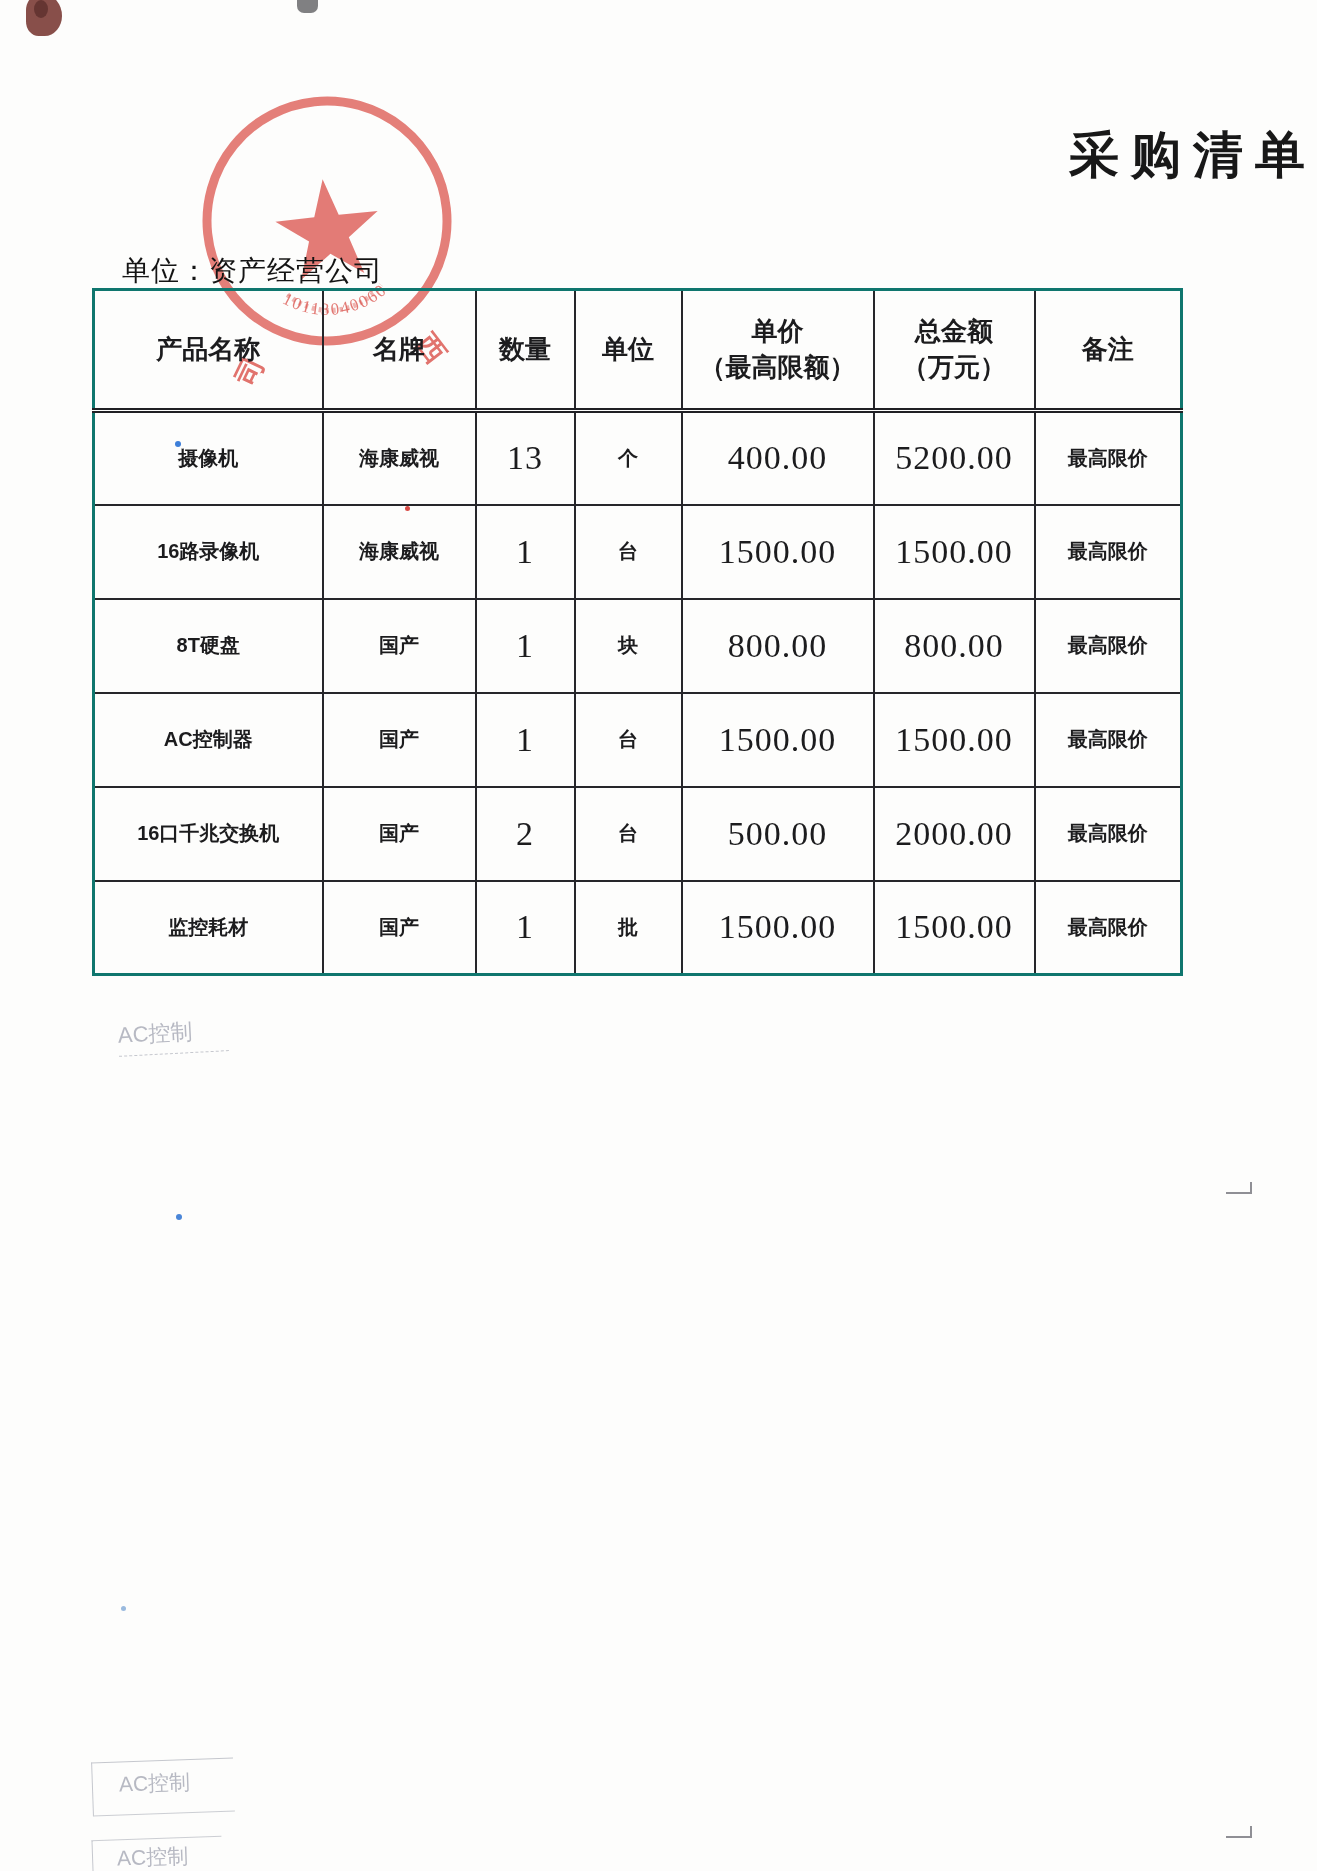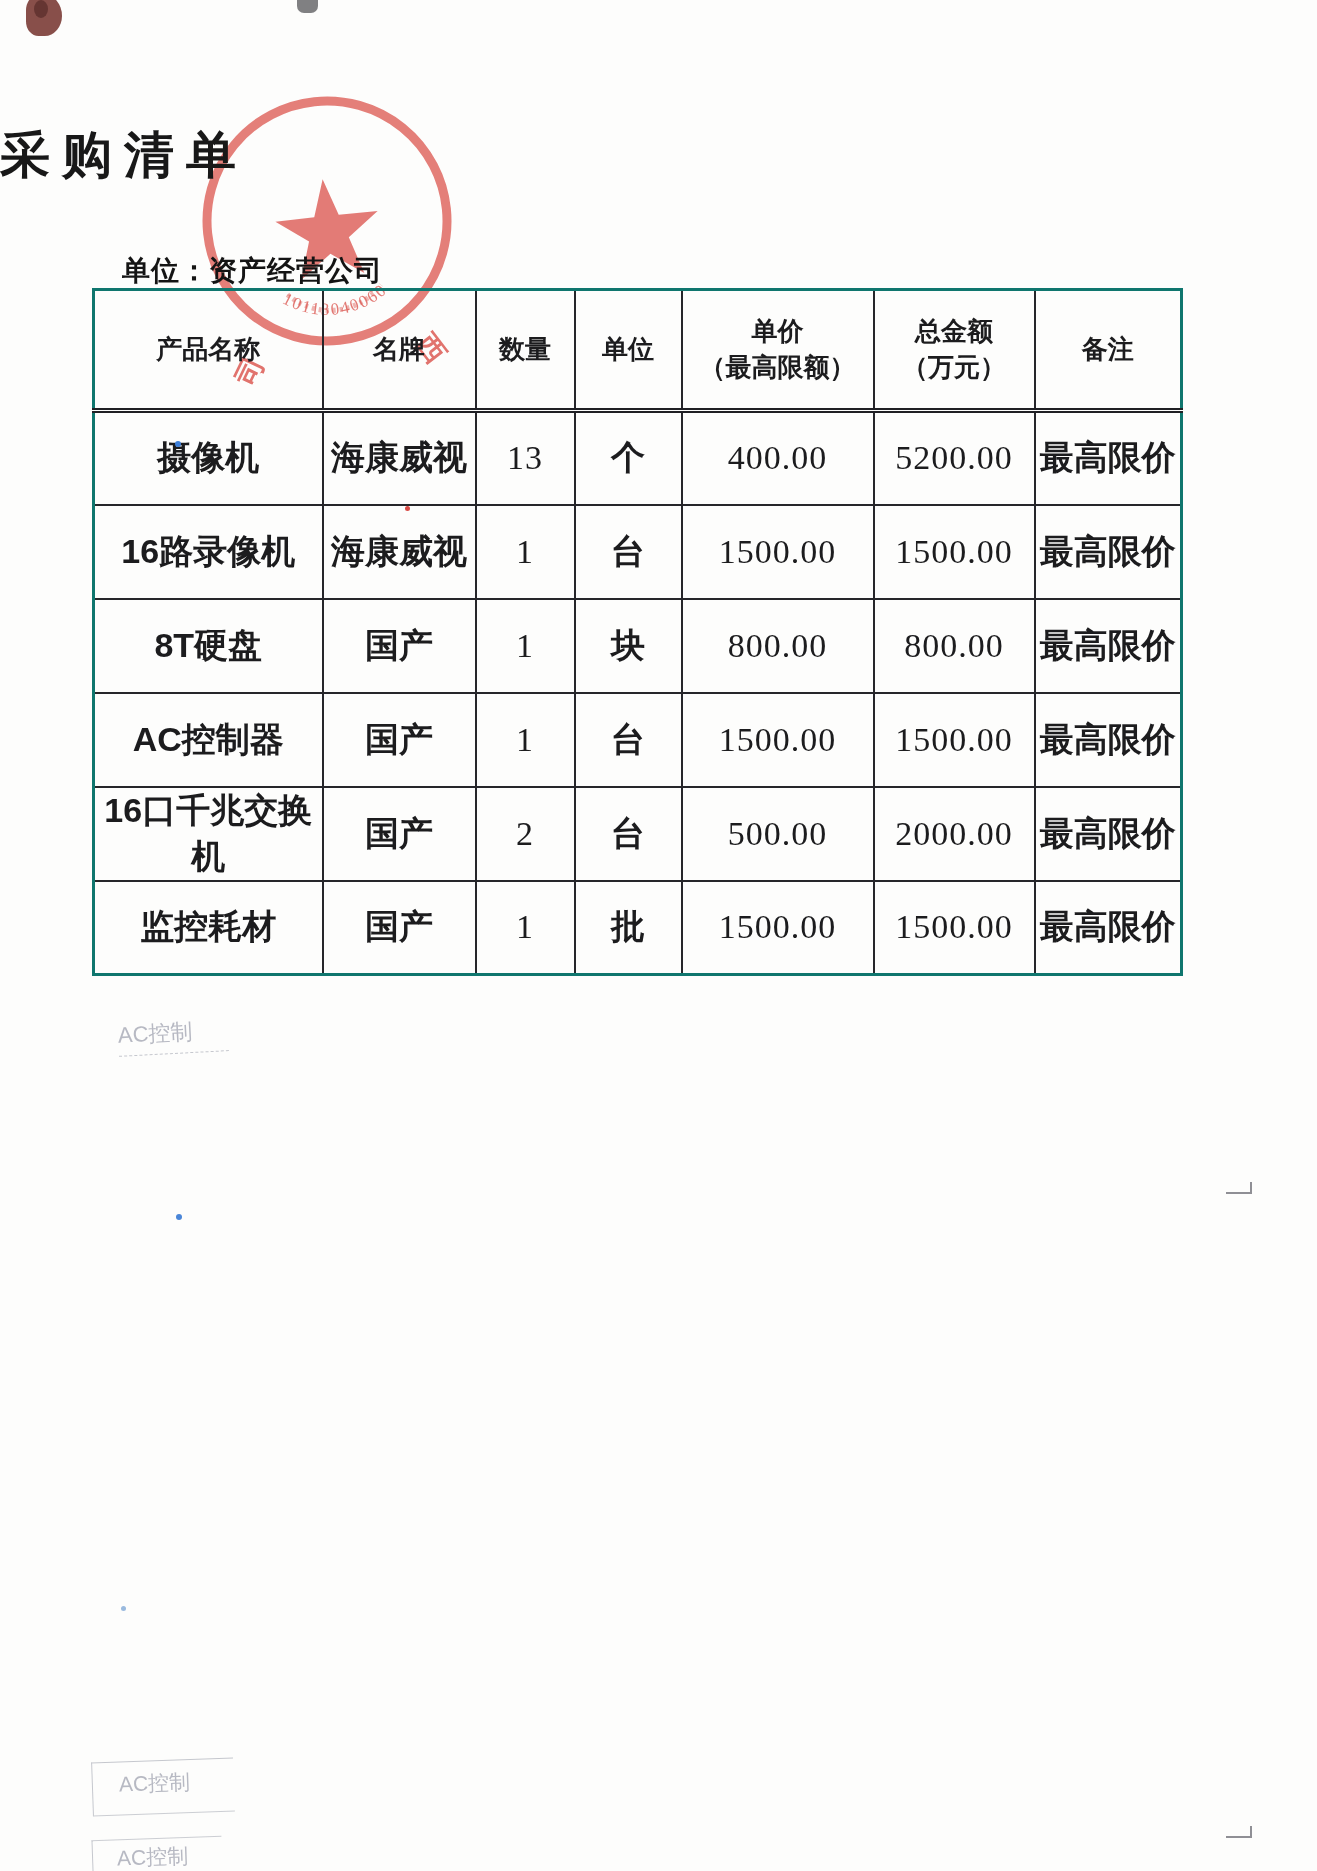--- a/index.html
+++ b/index.html
@@ -4,46 +4,46 @@
 <style>
   * { margin:0; padding:0; box-sizing:border-box; }
   body { background:#e8e8e8; font-family:"Liberation Sans","DejaVu Sans",sans-serif; }
   .page {
     position:relative; width:1317px; height:1871px; margin:0 auto;
     background:#fdfdfc; overflow:hidden; color:#1c1c1e;
   }
   
   .doc-title {
     position:absolute; top:122px; left:0; width:100%;
-    text-align:left; font-size:50px; font-weight:800;
+    text-align:right; font-size:50px; font-weight:800;
     letter-spacing:12px; color:#181818;
   }
   
   .unit-line {
     position:absolute; top:252px; left:122px;
-    font-size:28px; font-weight:700; color:#141414; letter-spacing:1px;
+    font-size:28px; font-weight:400; color:#141414; letter-spacing:1px;
   }
   
   .stamp { position:absolute; left:172px; top:66px; width:310px; height:310px;
     transform:rotate(-6deg); opacity:.88; pointer-events:none; }
   
   .purchase-table {
     position:absolute; left:92px; top:288px; width:1088px;
     border-collapse:collapse; table-layout:fixed;
     border:3px solid #0f766e;
   }
   .purchase-table th, .purchase-table td {
     border:2px solid #26262a; text-align:center; vertical-align:middle;
     overflow:hidden;
   }
   .purchase-table th {
     height:121px; font-size:26px; font-weight:700; white-space:pre-line;
     line-height:1.35; border-bottom:5px double #202024;
   }
-  .purchase-table td { height:94px; font-size:34px; font-weight:600; }
+  .purchase-table td { height:94px; font-size:20px; font-weight:600; }
   td.num { font-family:"Liberation Serif","DejaVu Serif",serif; font-weight:500; font-size:34px; letter-spacing:1px; }
   tr.total-row td { height:62px; border-top:5px double #202024; }
   
   .ghost-box {
     position:absolute; color:rgba(125,130,148,.55); font-size:21px;
     border-color:rgba(130,135,150,.38); transform:rotate(-2deg);
   }
   .ghost-a { left:92px; top:1760px; width:142px; height:54px;
     border-top:1px solid rgba(130,135,150,.45); border-bottom:1px solid rgba(130,135,150,.4);
     border-left:1px solid rgba(130,135,150,.45); padding:8px 0 0 26px; }

